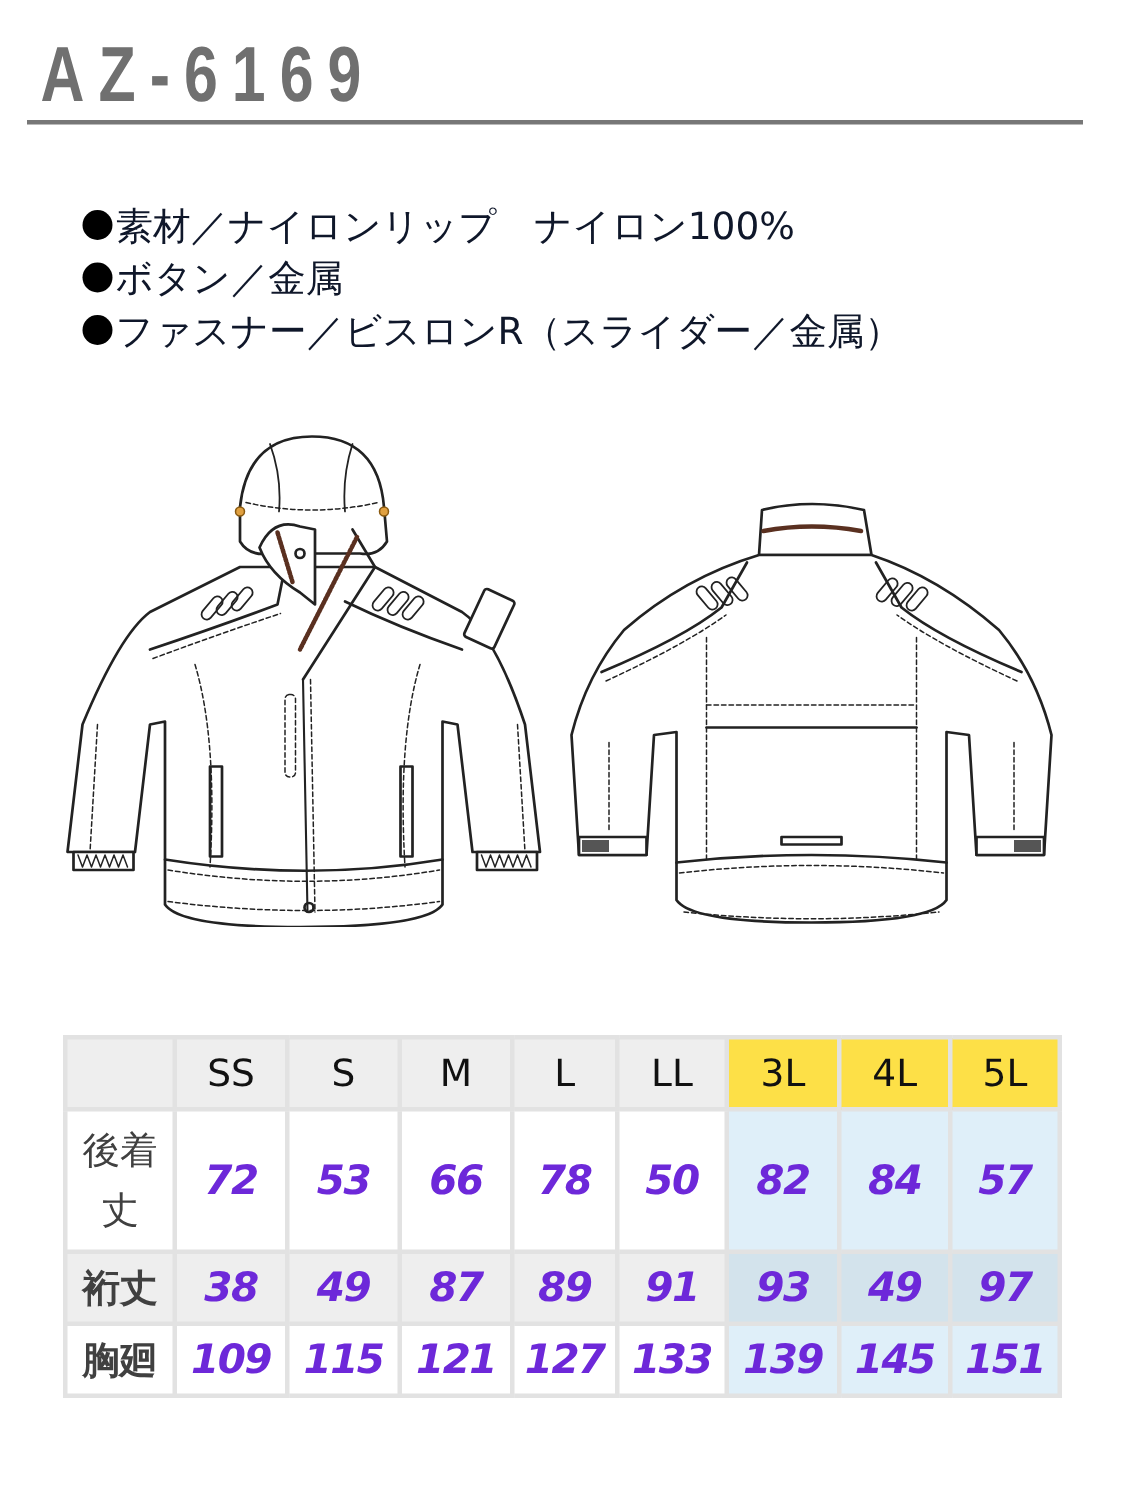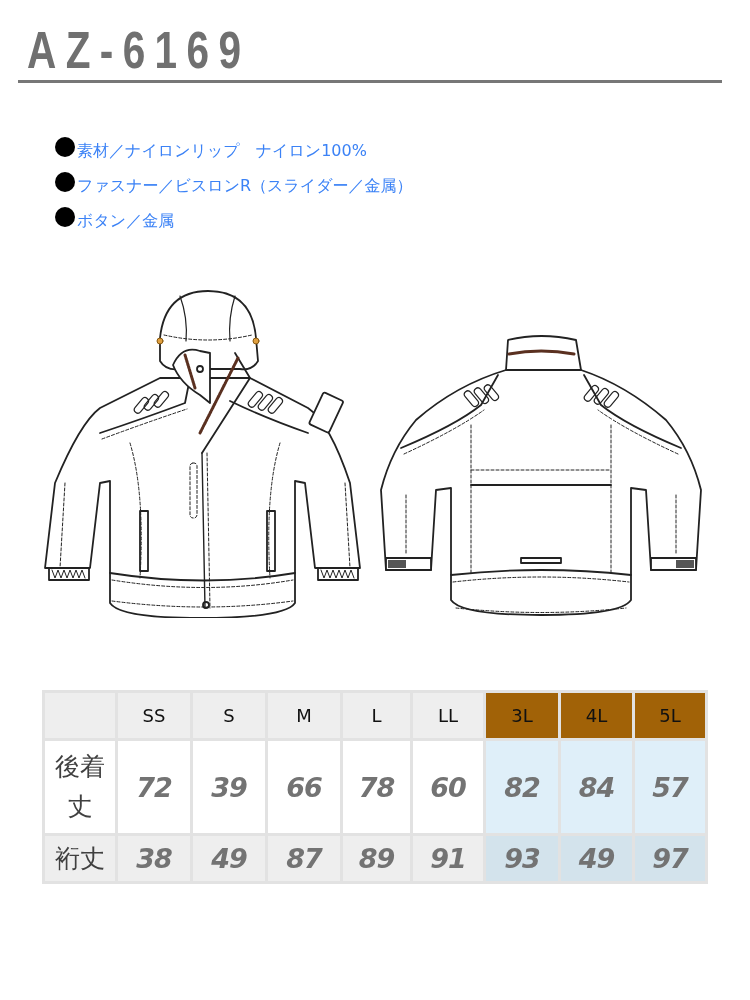--- a/index.html
+++ b/index.html
@@ -5,53 +5,53 @@
     html, body { margin: 0; padding: 0; background: #ffffff; }
     body { width: 750px; height: 1000px; position: relative; overflow: hidden; font-family: "DejaVu Sans", sans-serif; color: #111; }
     .title {
       position: absolute; left: 27px; top: 22px;
       font-family: "Liberation Sans", sans-serif; font-weight: bold;
       font-size: 52px; line-height: 56px; color: #707070;
       letter-spacing: 12px; transform: scaleX(0.78); transform-origin: left top;
     }
     .rule { position: absolute; left: 18px; top: 80px; width: 704px; height: 3px; background: #777777; }
     .specs { position: absolute; left: 55px; top: 133px; margin: 0; padding: 0; list-style: none; }
-    .specs li { font-size: 16px; line-height: 35px; color: #3b82f6; white-space: nowrap; font-family: "DejaVu Sans", sans-serif; }
+    .specs li { font-size: 25px; line-height: 35px; color: #0f172a; white-space: nowrap; font-family: "DejaVu Sans", sans-serif; }
     .specs li .dot { display: inline-block; width: 20px; height: 20px; border-radius: 50%; background: #000; margin-right: 2px; vertical-align: -1px; }
     .jacket { position: absolute; }
     .jacket svg { display: block; }
     .size-table {
       position: absolute; left: 42px; top: 690px;
       border-collapse: collapse; table-layout: fixed;
       font-family: "DejaVu Sans", sans-serif;
     }
     .size-table td, .size-table th {
       border: 3px solid #e2e2e2; text-align: center; padding: 0;
     }
-    .size-table th { font-weight: normal; font-size: 18px; color: #111; height: 45px; background: #eeeeee; }
-    .size-table th.blue { background: #a16207; }
+    .size-table th { font-weight: normal; font-size: 25px; color: #111; height: 45px; background: #eeeeee; }
+    .size-table th.blue { background: #fde047; }
     .size-table td.label { font-size: 25px; line-height: 40px; color: #404040; }
-    .size-table td.val { font-weight: bold; font-style: italic; font-size: 27px; color: #737373; letter-spacing: -1px; }
+    .size-table td.val { font-weight: bold; font-style: italic; font-size: 27px; color: #6d28d9; letter-spacing: -1px; }
     .size-table tr.white td { background: #ffffff; }
     .size-table tr.white td.blue { background: #dfeff9; }
     .size-table tr.gray td { background: #eeeeee; }
     .size-table tr.gray td.blue { background: #d3e3ec; text-align: center; }
     .row-tall td { height: 92px; }
-    .row-short td { height: 45px; }
+    .row-short td { height: 45px; font-weight: bold; }
   </style>
 </head>
 <body>
 
 <div class="title">AZ-6169</div>
 <div class="rule"></div>
 
 <ul class="specs">
   <li><span class="dot"></span><span>素材／ナイロンリップ　ナイロン100%</span></li>
+  <li><span class="dot"></span><span>ボタン／金属</span></li>
   <li><span class="dot"></span><span>ファスナー／ビスロンR（スライダー／金属）</span></li>
-  <li><span class="dot"></span><span>ボタン／金属</span></li>
 </ul>
 
 <div class="jacket" style="left:40px; top:283px;">
   <svg width="330" height="335" viewBox="0 0 330 335" fill="#fff" stroke="#222" stroke-width="1.8" stroke-linejoin="round" stroke-linecap="round">
 
     <path d="M120 55 Q125 8 168 8 Q212 8 216 55 L218 78 Q212 88 200 86 L140 86 Q126 88 120 78 Z"></path>
     <path d="M140 13 Q148 35 146 58" fill="none" stroke-width="1.2"></path>
     <path d="M195 13 Q188 35 190 58" fill="none" stroke-width="1.2"></path>
     <path d="M124 52 Q168 62 212 52" fill="none" stroke-dasharray="3 2" stroke-width="1"></path>
     <circle cx="120" cy="58" r="3" fill="#e0a040" stroke="#8a5a10" stroke-width="1"></circle>
@@ -160,33 +160,44 @@
     <th>M</th>
     <th>L</th>
     <th>LL</th>
     <th class="blue">3L</th>
     <th class="blue">4L</th>
     <th class="blue">5L</th>
   </tr>
   <tr class="white row-tall">
     <td class="label"><span style="display:inline-block;width:56px;word-break:break-all;">後着丈</span></td>
     <td class="val">72</td>
-    <td class="val">39</td>
+    <td class="val">53</td>
     <td class="val">66</td>
     <td class="val">78</td>
-    <td class="val">60</td>
+    <td class="val">50</td>
     <td class="val blue">82</td>
     <td class="val blue">84</td>
     <td class="val blue">57</td>
   </tr>
   <tr class="gray row-short">
     <td class="label">裄丈</td>
     <td class="val">38</td>
     <td class="val">49</td>
     <td class="val">87</td>
     <td class="val">89</td>
     <td class="val">91</td>
     <td class="val blue">93</td>
     <td class="val blue">49</td>
     <td class="val blue">97</td>
   </tr>
+  <tr class="white row-short">
+    <td class="label">胸廻</td>
+    <td class="val">109</td>
+    <td class="val">115</td>
+    <td class="val">121</td>
+    <td class="val">127</td>
+    <td class="val">133</td>
+    <td class="val blue">139</td>
+    <td class="val blue">145</td>
+    <td class="val blue">151</td>
+  </tr>
 </tbody>
   </table>
 
 </body></html>

